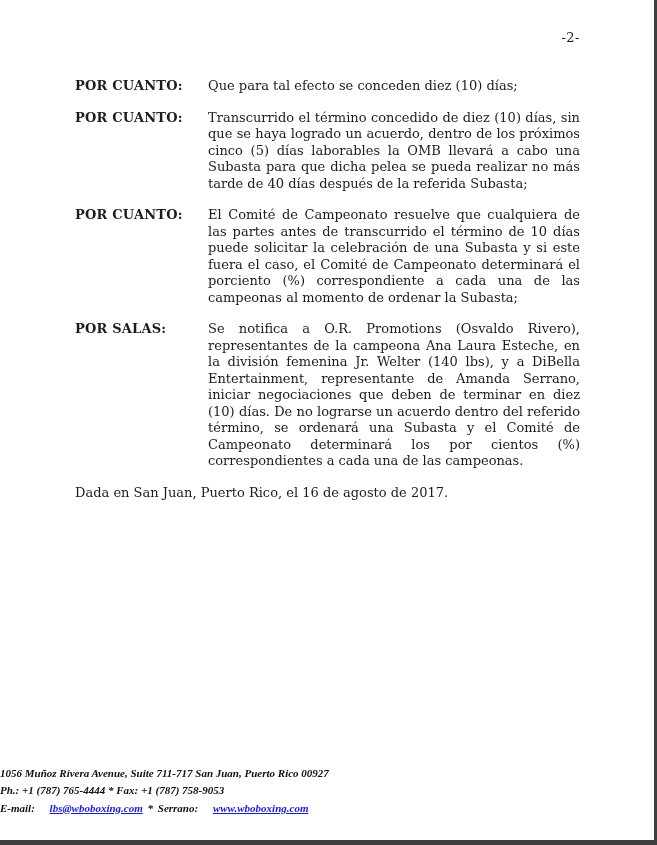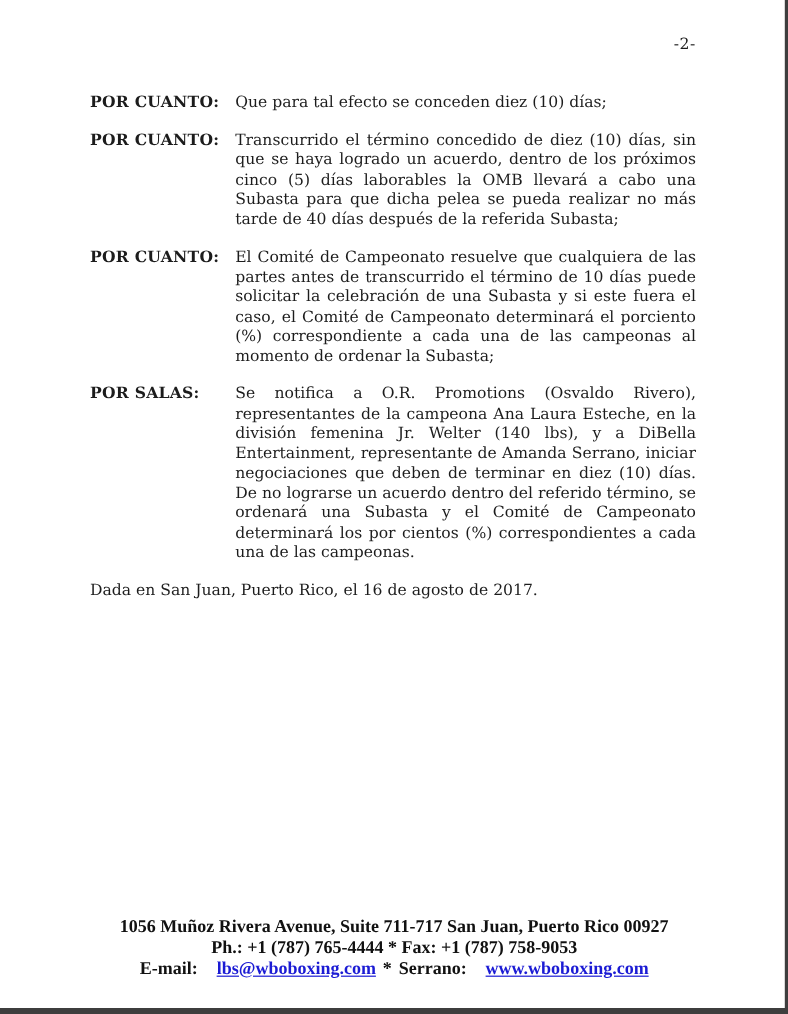--- a/index.html
+++ b/index.html
@@ -40,20 +40,21 @@
     line-height: 16.5px;
   }
   .clause-label {
     flex: 0 0 121px;
     font-weight: bold;
     letter-spacing: 0.2px;
   }
   .clause-text {
     flex: 1;
     text-align: justify;
+    margin-left: 12px;
   }
   .dateline {
     margin-top: 8px;
     font-size: 13px;
   }
   .signature-block {
     margin-top: 34px;
     margin-left: 212px;
     width: 250px;
   }
@@ -69,26 +70,26 @@
   }
   .signatory-name, .signatory-title {
     font-weight: bold;
     font-size: 13px;
     line-height: 16px;
   }
   .footer {
     position: absolute;
     left: 0; bottom: 28px;
     width: 100%;
-    text-align: center;
     font-family: "Liberation Serif", serif;
     font-weight: bold;
-    font-size: 15px;
+    font-size: 11px;
     line-height: 17.5px;
     color: #111111;
+    font-style: italic;
   }
   .footer a {
     color: var(--link_color, #1b1bd4);
     text-decoration: underline;
     margin-left: 12px;
   }
   .footer .sep { padding: 0 2px; }
 </style>
 </head>
 <body>

